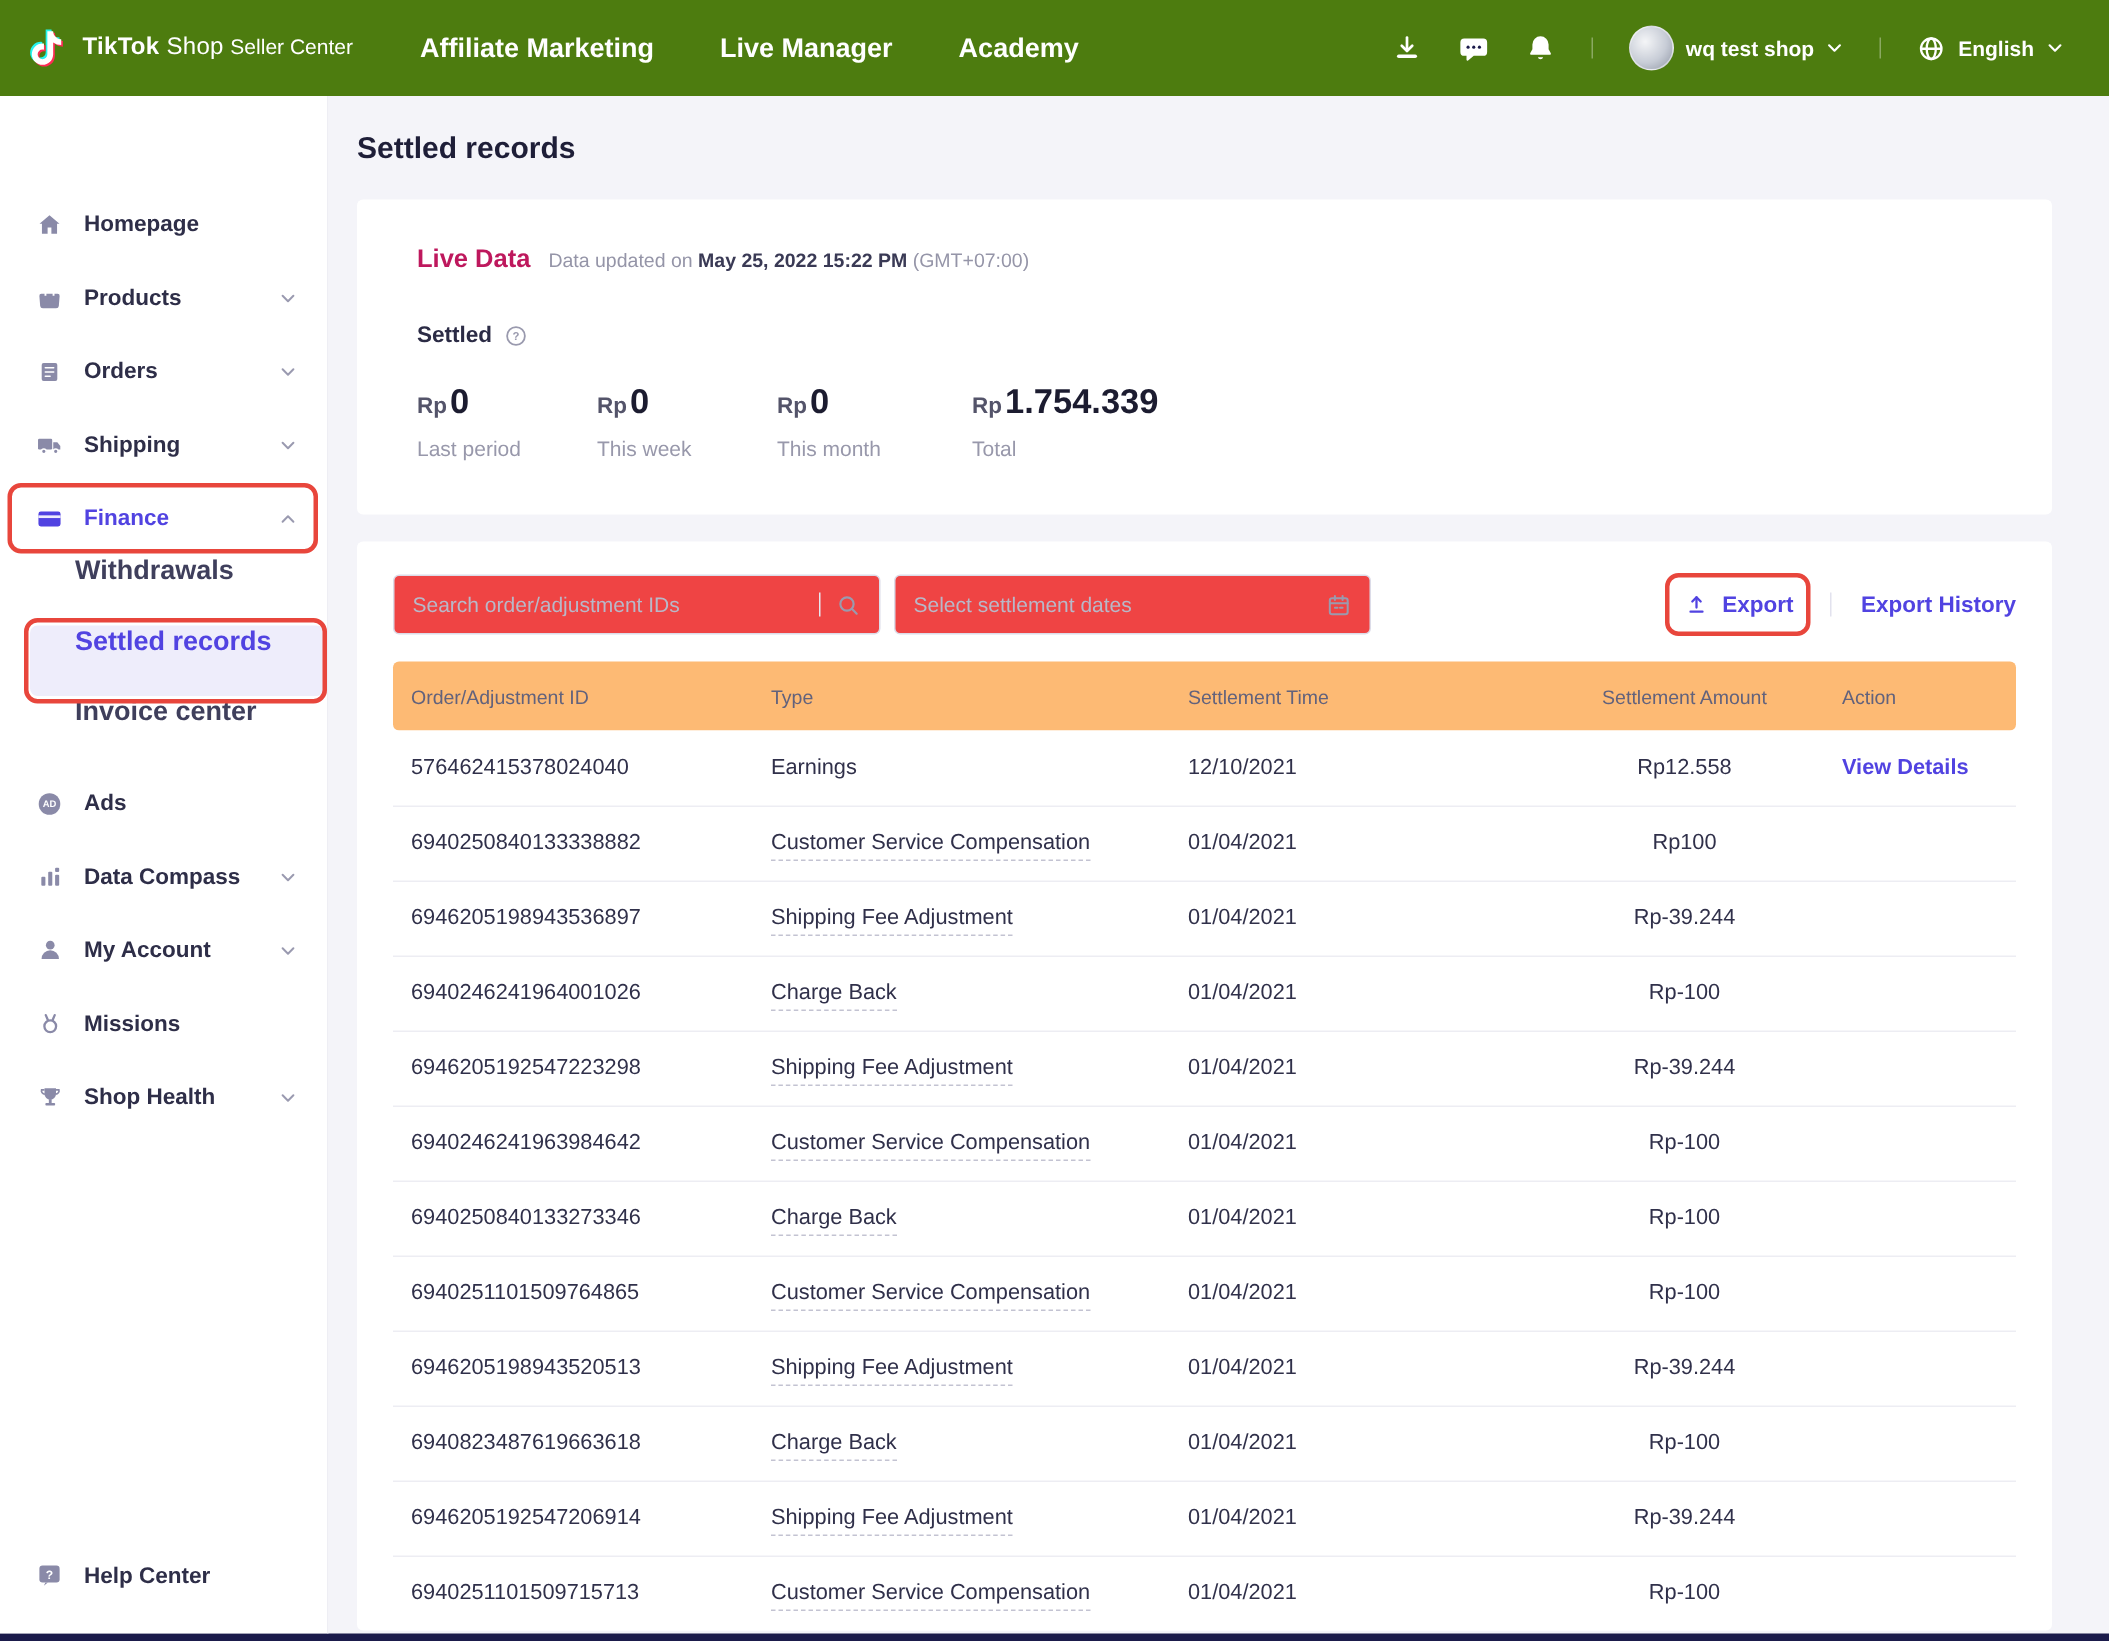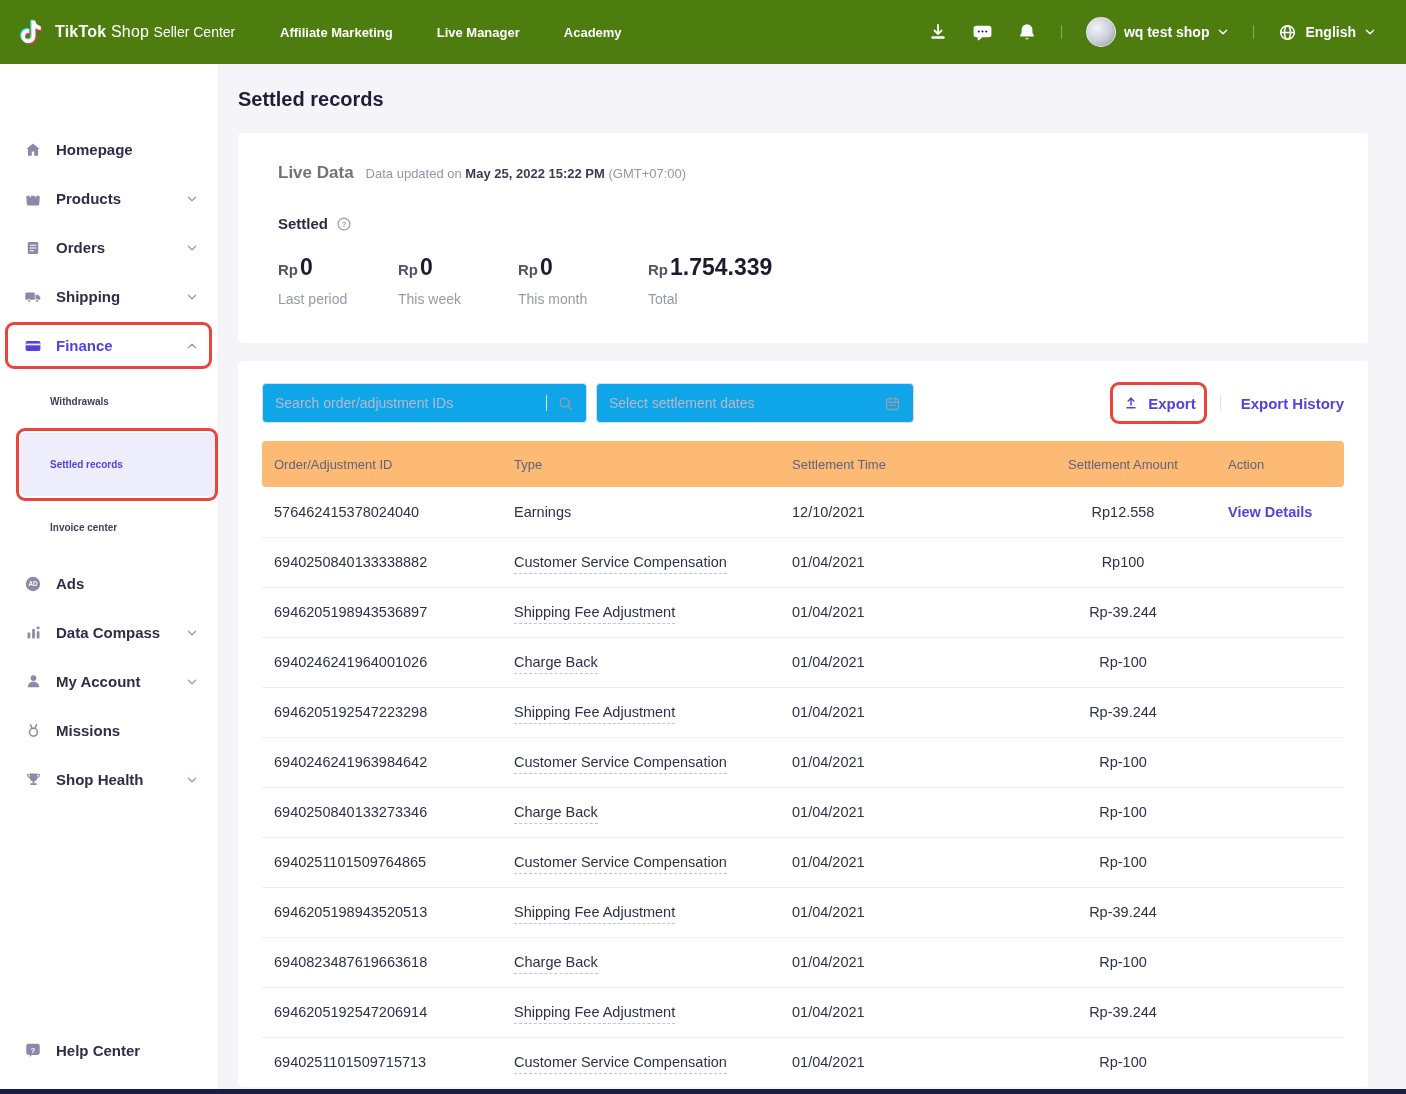--- a/index.html
+++ b/index.html
@@ -15,70 +15,70 @@
   svg { display:block; }
 
   
   .topbar { height:64px; background:#4d7c0f; display:flex; align-items:center; padding:0 30px 0 16px; color:#fff; }
   .logo { display:flex; align-items:center; gap:9px; width:232px; flex-shrink:0; }
   .logo-text { line-height:1.18; }
   .logo-line1 { font-size:16px; font-weight:300; letter-spacing:.2px; }
   .logo-line1 b { font-weight:800; }
   .logo-line2 { font-size:14px; font-weight:400; }
   .top-nav { display:flex; gap:44px; margin-left:32px; }
-  .top-nav-link { font-size:13px; font-weight:700; color:#fff; cursor:pointer; white-space:nowrap; }
+  .top-nav-link { font-size:18px; font-weight:700; color:#fff; cursor:pointer; white-space:nowrap; }
   .topbar-right { margin-left:auto; display:flex; align-items:center; gap:24px; }
   .tb-icon { color:#fff; cursor:pointer; display:flex; }
   .tb-divider { width:1px; height:14px; background:rgba(255,255,255,.35); }
   .shop-switcher, .lang-switcher { display:flex; align-items:center; gap:8px; font-size:14px; font-weight:600; cursor:pointer; white-space:nowrap; }
   .avatar { width:30px; height:30px; border-radius:50%; background:radial-gradient(circle at 35% 35%, #f4f5f7 0%, #c7ccd6 55%, #8d94a3 100%); border:1px solid rgba(255,255,255,.5); }
 
   
   .app { display:flex; height:1025px; }
   .sidebar { width:219px; background:#fff; border-right:1px solid #eeeef4; padding-top:61px; position:relative; flex-shrink:0; }
   .main { flex:1; padding:24px 38px 0 19px; overflow:hidden; }
 
   
   .side-item { height:49px; display:flex; align-items:center; gap:14px; padding:0 20px 0 24px; font-size:15px; font-weight:700; color:#2e2e48; cursor:pointer; position:relative; }
   .side-item .ico { color:#8a8aa8; display:flex; width:18px; justify-content:center; }
   .side-item .chev { margin-left:auto; color:#9a9ab0; display:flex; }
   .side-item.active { color:#5143e1; }
   .side-item.active .ico { color:#5143e1; }
-  .sub-item { height:63px; margin:0 2px 0 20px; display:flex; align-items:center; padding-left:30px; font-size:10px; font-weight:600; color:#3f3f5c; cursor:pointer; position:relative; border-radius:5px; }
+  .sub-item { height:47px; margin:0 2px 0 20px; display:flex; padding-left:30px; font-size:18px; font-weight:600; color:#3f3f5c; cursor:pointer; position:relative; border-radius:5px; }
   .sub-item.active { background:#eeedfb; color:#5143e1; }
   .help-center { position:absolute; bottom:30px; left:24px; display:flex; align-items:center; gap:14px; font-size:15px; font-weight:700; color:#2e2e48; cursor:pointer; }
   .help-center .ico { color:#8a8aa8; display:flex; }
 
   
   .rbox { position:absolute; border:3px solid #e8463c; border-radius:9px; pointer-events:none; z-index:5; }
   .rbox-finance { left:5px; right:6px; top:1px; bottom:1px; }
   .rbox-settled { left:-4px; right:-2px; top:-5px; bottom:-5px; }
   .rbox-export  { left:-9px; right:-7px; top:-4px; bottom:-4px; }
 
   
   .page-title { font-size:20px; font-weight:800; color:#1e1e38; }
   .card { background:#fff; border-radius:4px; }
   .live-card { margin-top:22px; padding:30px 40px 36px; }
   .live-head { display:flex; align-items:baseline; gap:12px; }
-  .live-title { font-size:17px; font-weight:800; color:#737373; }
+  .live-title { font-size:17px; font-weight:800; color:#be185d; }
   .live-updated { font-size:13px; color:#9595a8; }
   .live-updated b { color:#3a3a55; font-weight:700; }
   .settled-row { margin-top:32px; display:flex; align-items:center; gap:8px; font-size:15px; font-weight:700; color:#2b2b45; }
   .q-icon { color:#9a9aae; display:flex; cursor:pointer; }
   .stats { margin-top:22px; display:flex; }
   .stat { min-width:120px; }
   .stat:nth-child(3) { min-width:130px; }
   .stat-value { font-size:23px; font-weight:700; color:#1c1c30; }
   .stat-rp { font-size:15px; font-weight:700; color:#54546a; margin-right:2px; }
   .stat-label { margin-top:10px; font-size:14px; color:#9898ab; }
 
   
   .table-card { margin-top:18px; padding:22px 24px 0; }
   .filter-row { display:flex; align-items:center; }
-  .input-box { height:40px; border:1px solid #dcdce8; border-radius:4px; background:#0ea5e9; display:flex; align-items:center; padding:0 12px; }
+  .input-box { height:40px; border:1px solid #dcdce8; border-radius:4px; background:#ef4444; display:flex; align-items:center; padding:0 12px; }
   .search-box { width:325px; }
   .date-box { width:318px; margin-left:9px; }
   .input-box input { border:none; outline:none; flex:1; font-size:14px; color:#333; background:transparent; font-family:"Liberation Sans",sans-serif; }
   .input-box input::placeholder { color:#b8b8c8; }
   .in-sep { width:1px; height:16px; background:#e6e6ef; margin:0 10px 0 4px; }
   .in-icon { color:#9a9aae; display:flex; }
   .export-btn { margin-left:auto; position:relative; display:flex; align-items:center; gap:9px; color:#5143e1; font-weight:700; font-size:15px; cursor:pointer; height:34px; padding:0 4px; }
   .v-sep { width:1px; height:16px; background:#e2e2ee; margin-left:20px; }
   .export-history { margin-left:20px; color:#5143e1; font-weight:700; font-size:15px; cursor:pointer; white-space:nowrap; }
 

